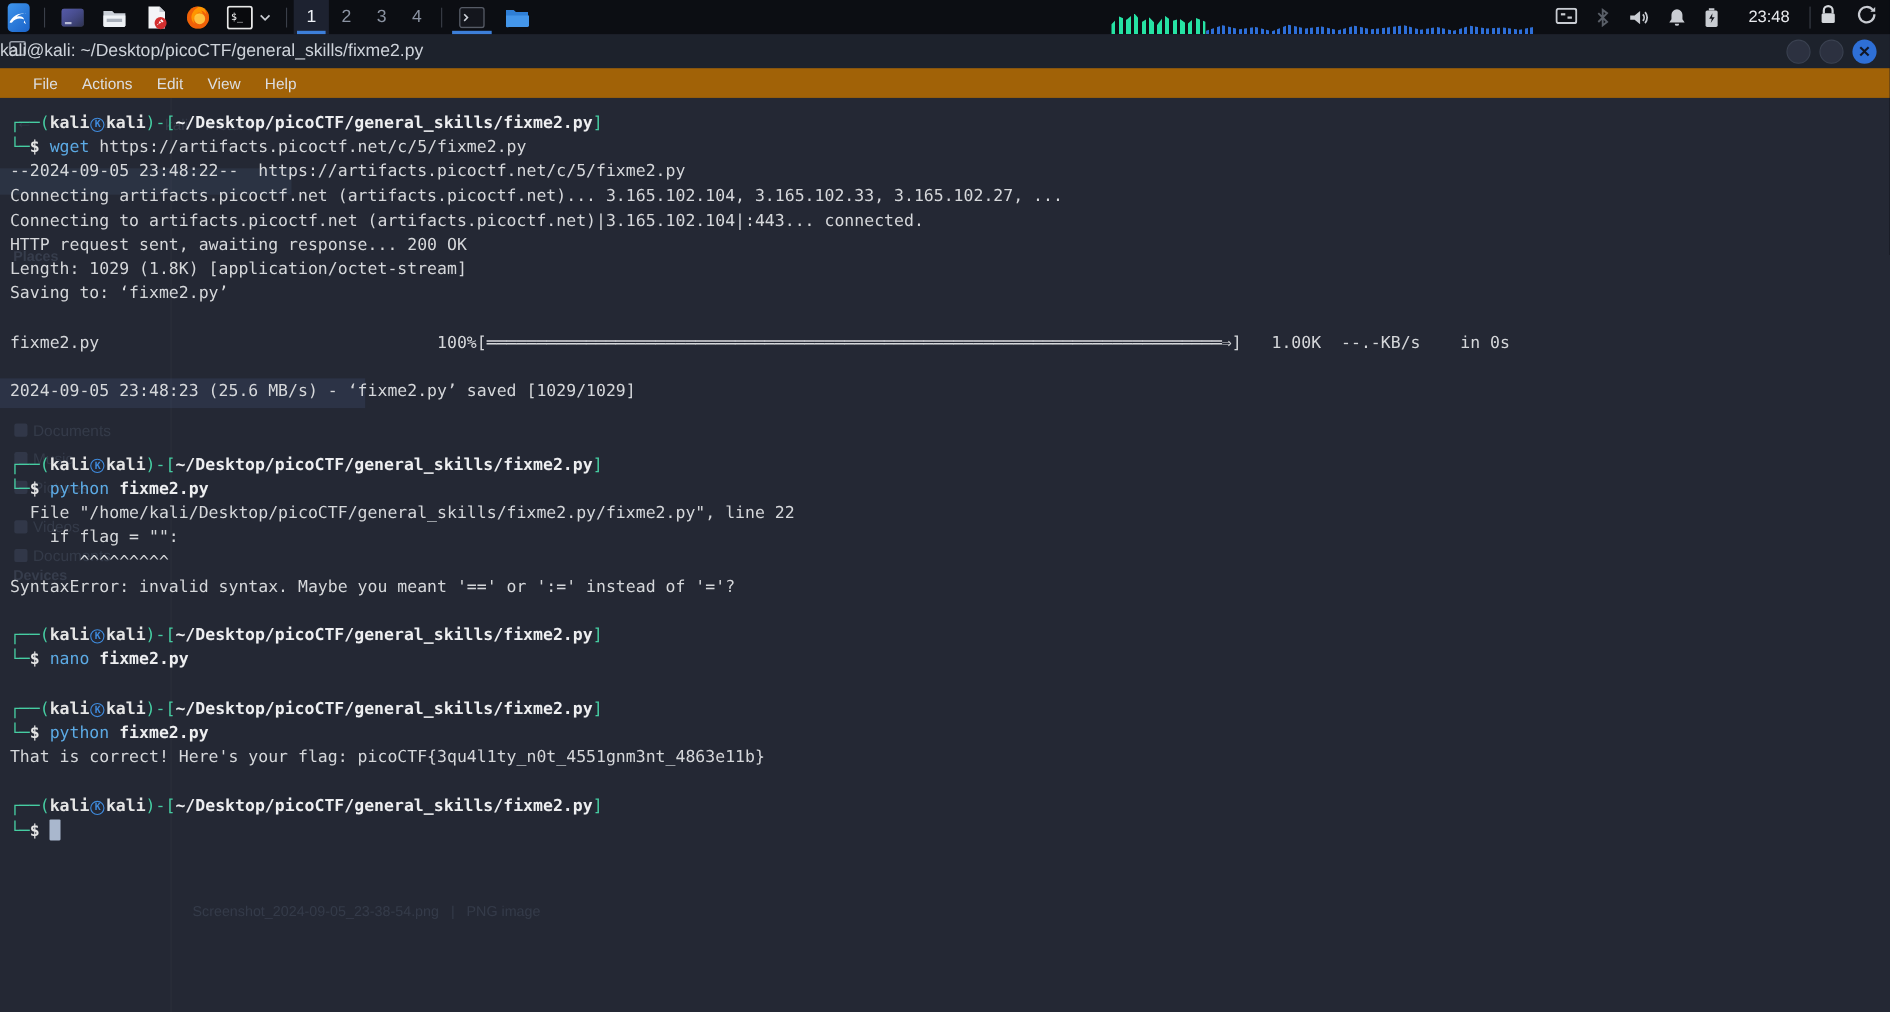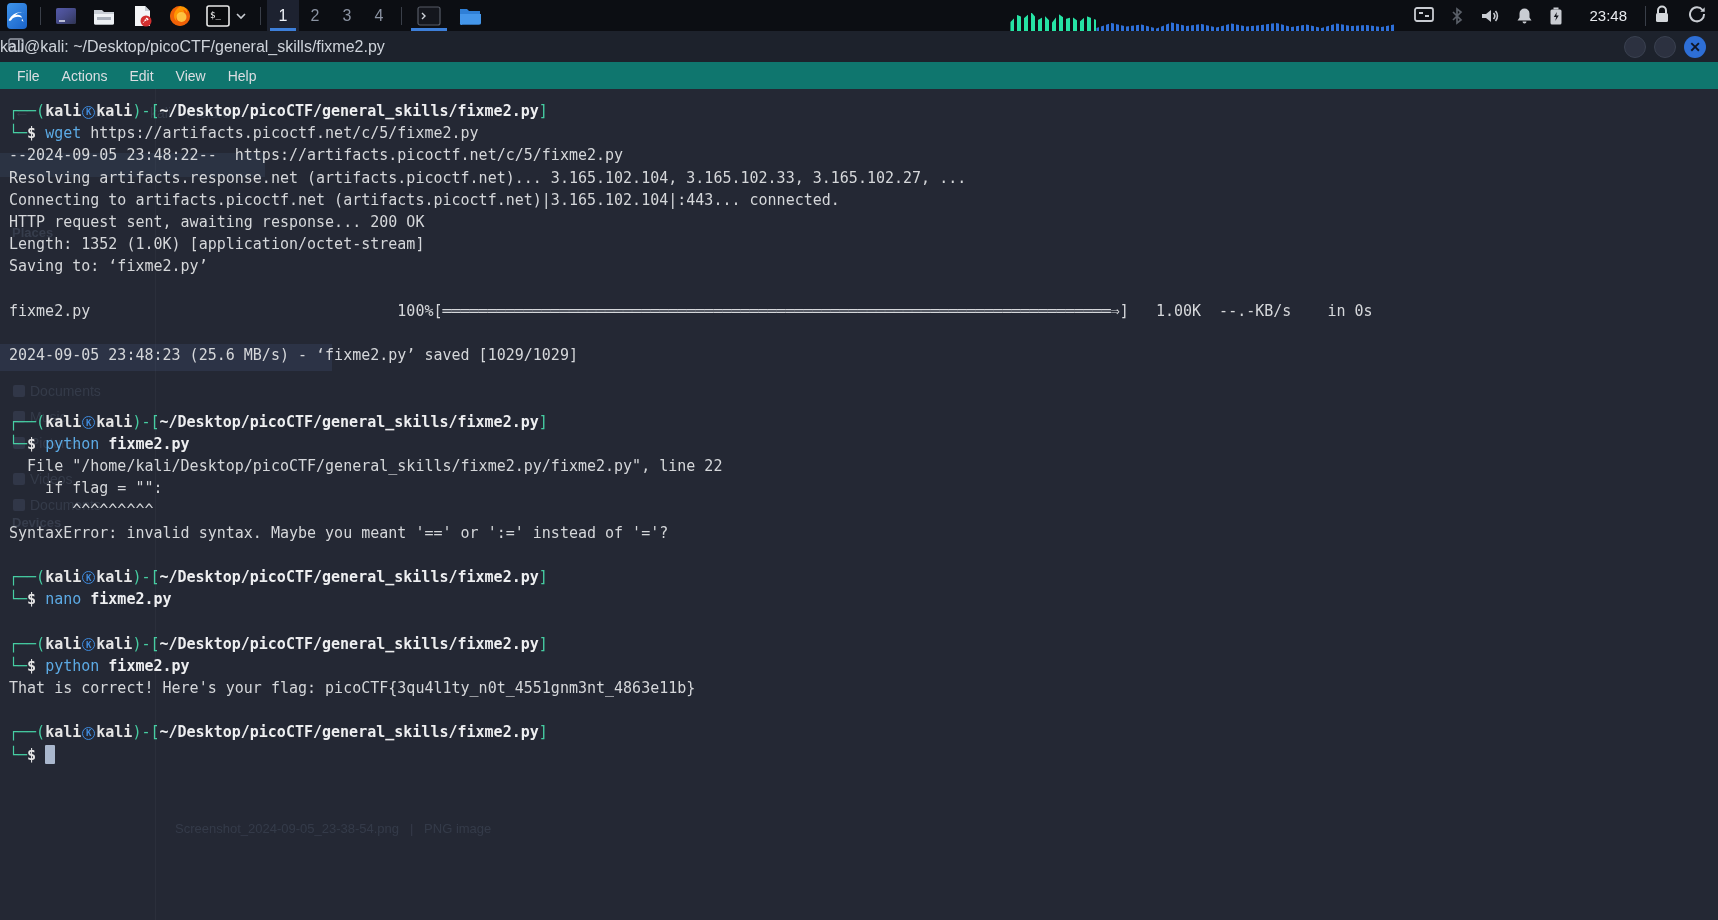--- a/index.html
+++ b/index.html
@@ -46,22 +46,22 @@
               display:flex; align-items:center; }
   .titlebar-icon { margin-left:8px; }
   .title { position:absolute; left:0; right:0; text-align:left; color:#ced3da;
            font-size:16px; }
   .tb-buttons { margin-left:auto; display:flex; gap:8px; margin-right:12px; z-index:2; }
   .tb-circle { width:22px; height:22px; border-radius:50%; background:#2c3140;
                border:1px solid #3a4150; }
   .tb-close { width:22px; height:22px; border-radius:50%; background:#2e6fd6;
               display:flex; align-items:center; justify-content:center;
               color:#101625; font-size:14px; font-weight:bold; }
-  .menubar { height:27px; display:flex; align-items:center; background:#0f766e;
-             padding-left:6px; position:relative; z-index:6; }
+  .menubar { height:27px; display:flex; align-items:center; background:#a16207;
+             padding-left:19px; position:relative; z-index:6; }
   .menubar .mitem { color:#dcdee2; font-size:14px; padding:3px 11px; }
 
   
   .termwrap { position:relative; height:831px; overflow:hidden; }
   .term { position:relative; z-index:5; padding:13px 0 0 9px;
           font-family:"DejaVu Sans Mono", monospace; font-size:15px; }
   .tline { height:22.2px; white-space:pre; color:#d5d7da; }
   .sg { color:#46cda2; }
   .sb { color:#e5e5e5; font-weight:bold; }
   .sc { color:#5caae4;margin-top:12px; }
@@ -263,24 +263,24 @@
           <div class="g-ico" style="left: 13px; top: 410px;"></div>
           <div class="g-text" style="left: 30px; top: 408px;">Documents</div>
         </div>
       <div class="g-text" style="left:175px; top:732px; font-size:13px;">Screenshot_2024-09-05_23-38-54.png   |   PNG image</div>
     </div>
 
     <div class="term" id="term">
         <div class="tline"><span class="sg">┌──(</span><span class="sb">kali</span><span class="kat">K</span><span class="sb">kali</span><span class="sg">)-[</span><span class="sw">~/Desktop/picoCTF/general_skills/fixme2.py</span><span class="sg">]</span></div>
         <div class="tline"><span class="sg">└─</span><span class="sb">$</span><span class="sp"> </span><span class="sc">wget</span><span class="sp"> https://artifacts.picoctf.net/c/5/fixme2.py</span></div>
         <div class="tline"><span class="sp">--2024-09-05 23:48:22--  https://artifacts.picoctf.net/c/5/fixme2.py</span></div>
-        <div class="tline"><span class="sp">Resolving artifacts.response.net (artifacts.picoctf.net)... 3.165.102.104, 3.165.102.33, 3.165.102.27, ...</span></div>
+        <div class="tline"><span class="sp">Connecting artifacts.picoctf.net (artifacts.picoctf.net)... 3.165.102.104, 3.165.102.33, 3.165.102.27, ...</span></div>
         <div class="tline"><span class="sp">Connecting to artifacts.picoctf.net (artifacts.picoctf.net)|3.165.102.104|:443... connected.</span></div>
         <div class="tline"><span class="sp">HTTP request sent, awaiting response... 200 OK</span></div>
-        <div class="tline"><span class="sp">Length: 1352 (1.0K) [application/octet-stream]</span></div>
+        <div class="tline"><span class="sp">Length: 1029 (1.8K) [application/octet-stream]</span></div>
         <div class="tline"><span class="sp">Saving to: ‘fixme2.py’</span></div>
         <div class="tline"></div>
         <div class="tline"><span class="sp">fixme2.py                                  100%[══════════════════════════════════════════════════════════════════════════⇒]   1.00K  --.-KB/s    in 0s</span></div>
         <div class="tline"></div>
         <div class="tline"><span class="sp">2024-09-05 23:48:23 (25.6 MB/s) - ‘fixme2.py’ saved [1029/1029]</span></div>
         <div class="tline"></div>
         <div class="tline"></div>
         <div class="tline"><span class="sg">┌──(</span><span class="sb">kali</span><span class="kat">K</span><span class="sb">kali</span><span class="sg">)-[</span><span class="sw">~/Desktop/picoCTF/general_skills/fixme2.py</span><span class="sg">]</span></div>
         <div class="tline"><span class="sg">└─</span><span class="sb">$</span><span class="sp"> </span><span class="sc">python</span><span class="sp"> </span><span class="sw">fixme2.py</span></div>
         <div class="tline"><span class="sp">  File "/home/kali/Desktop/picoCTF/general_skills/fixme2.py/fixme2.py", line 22</span></div>

